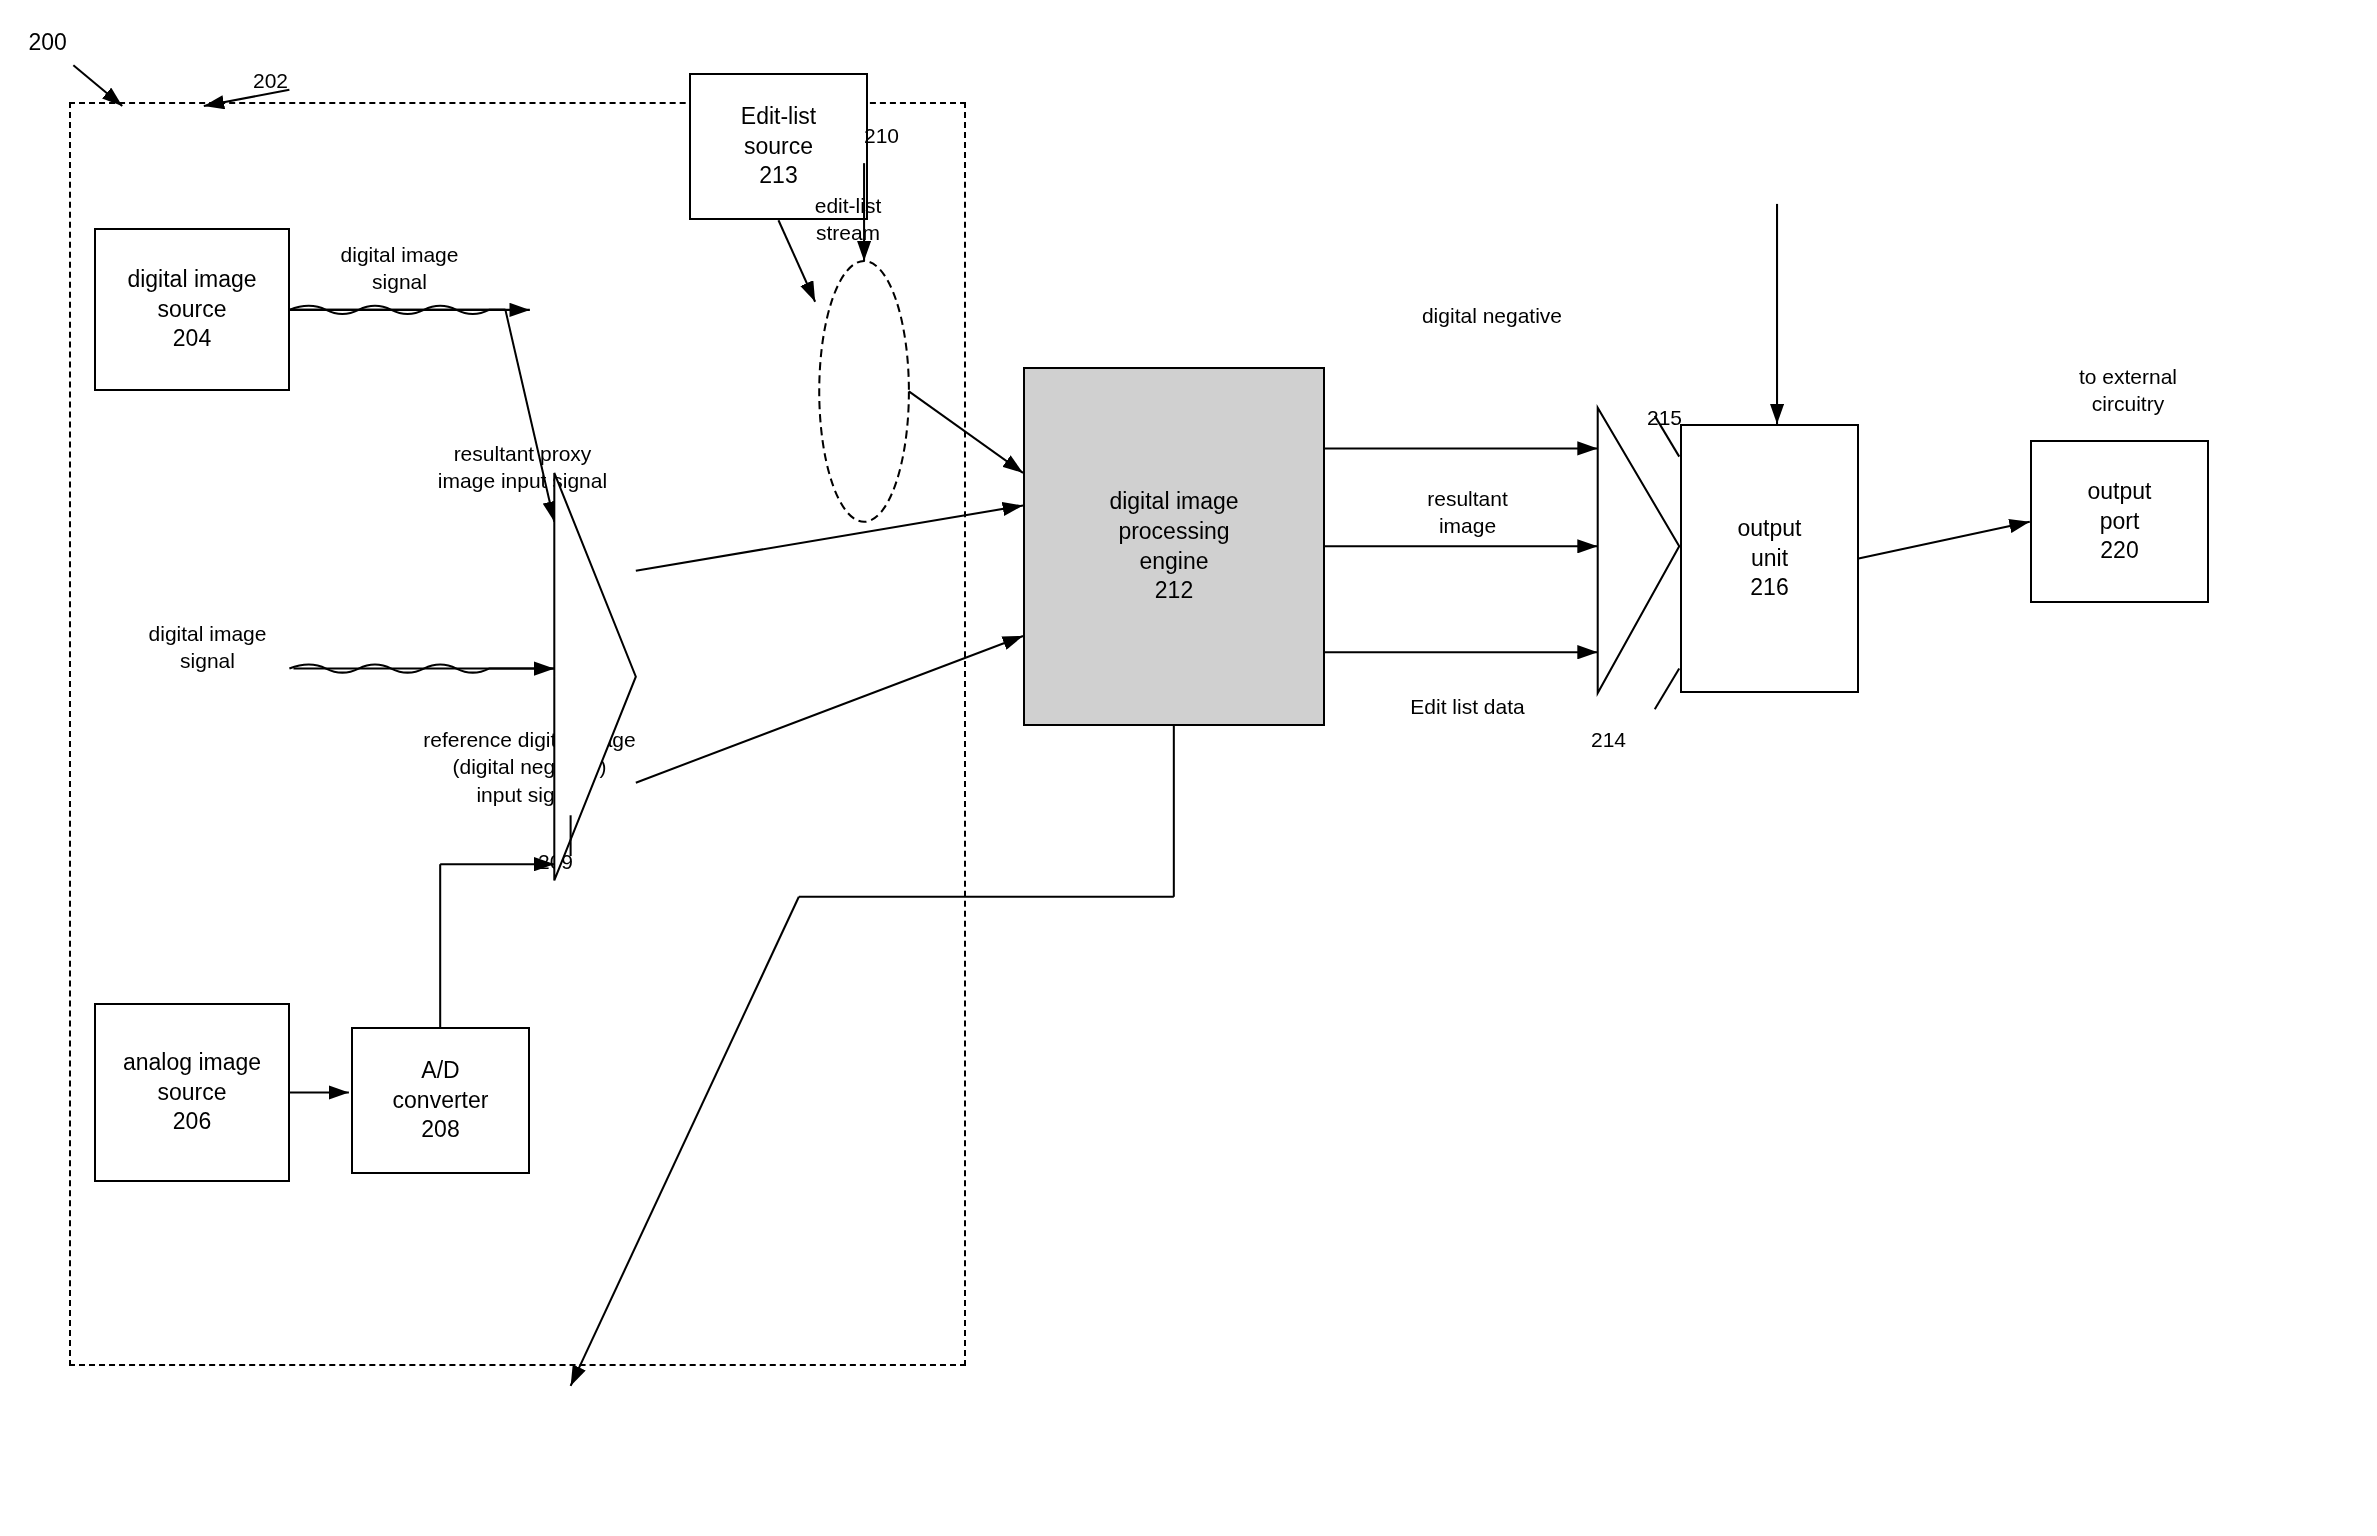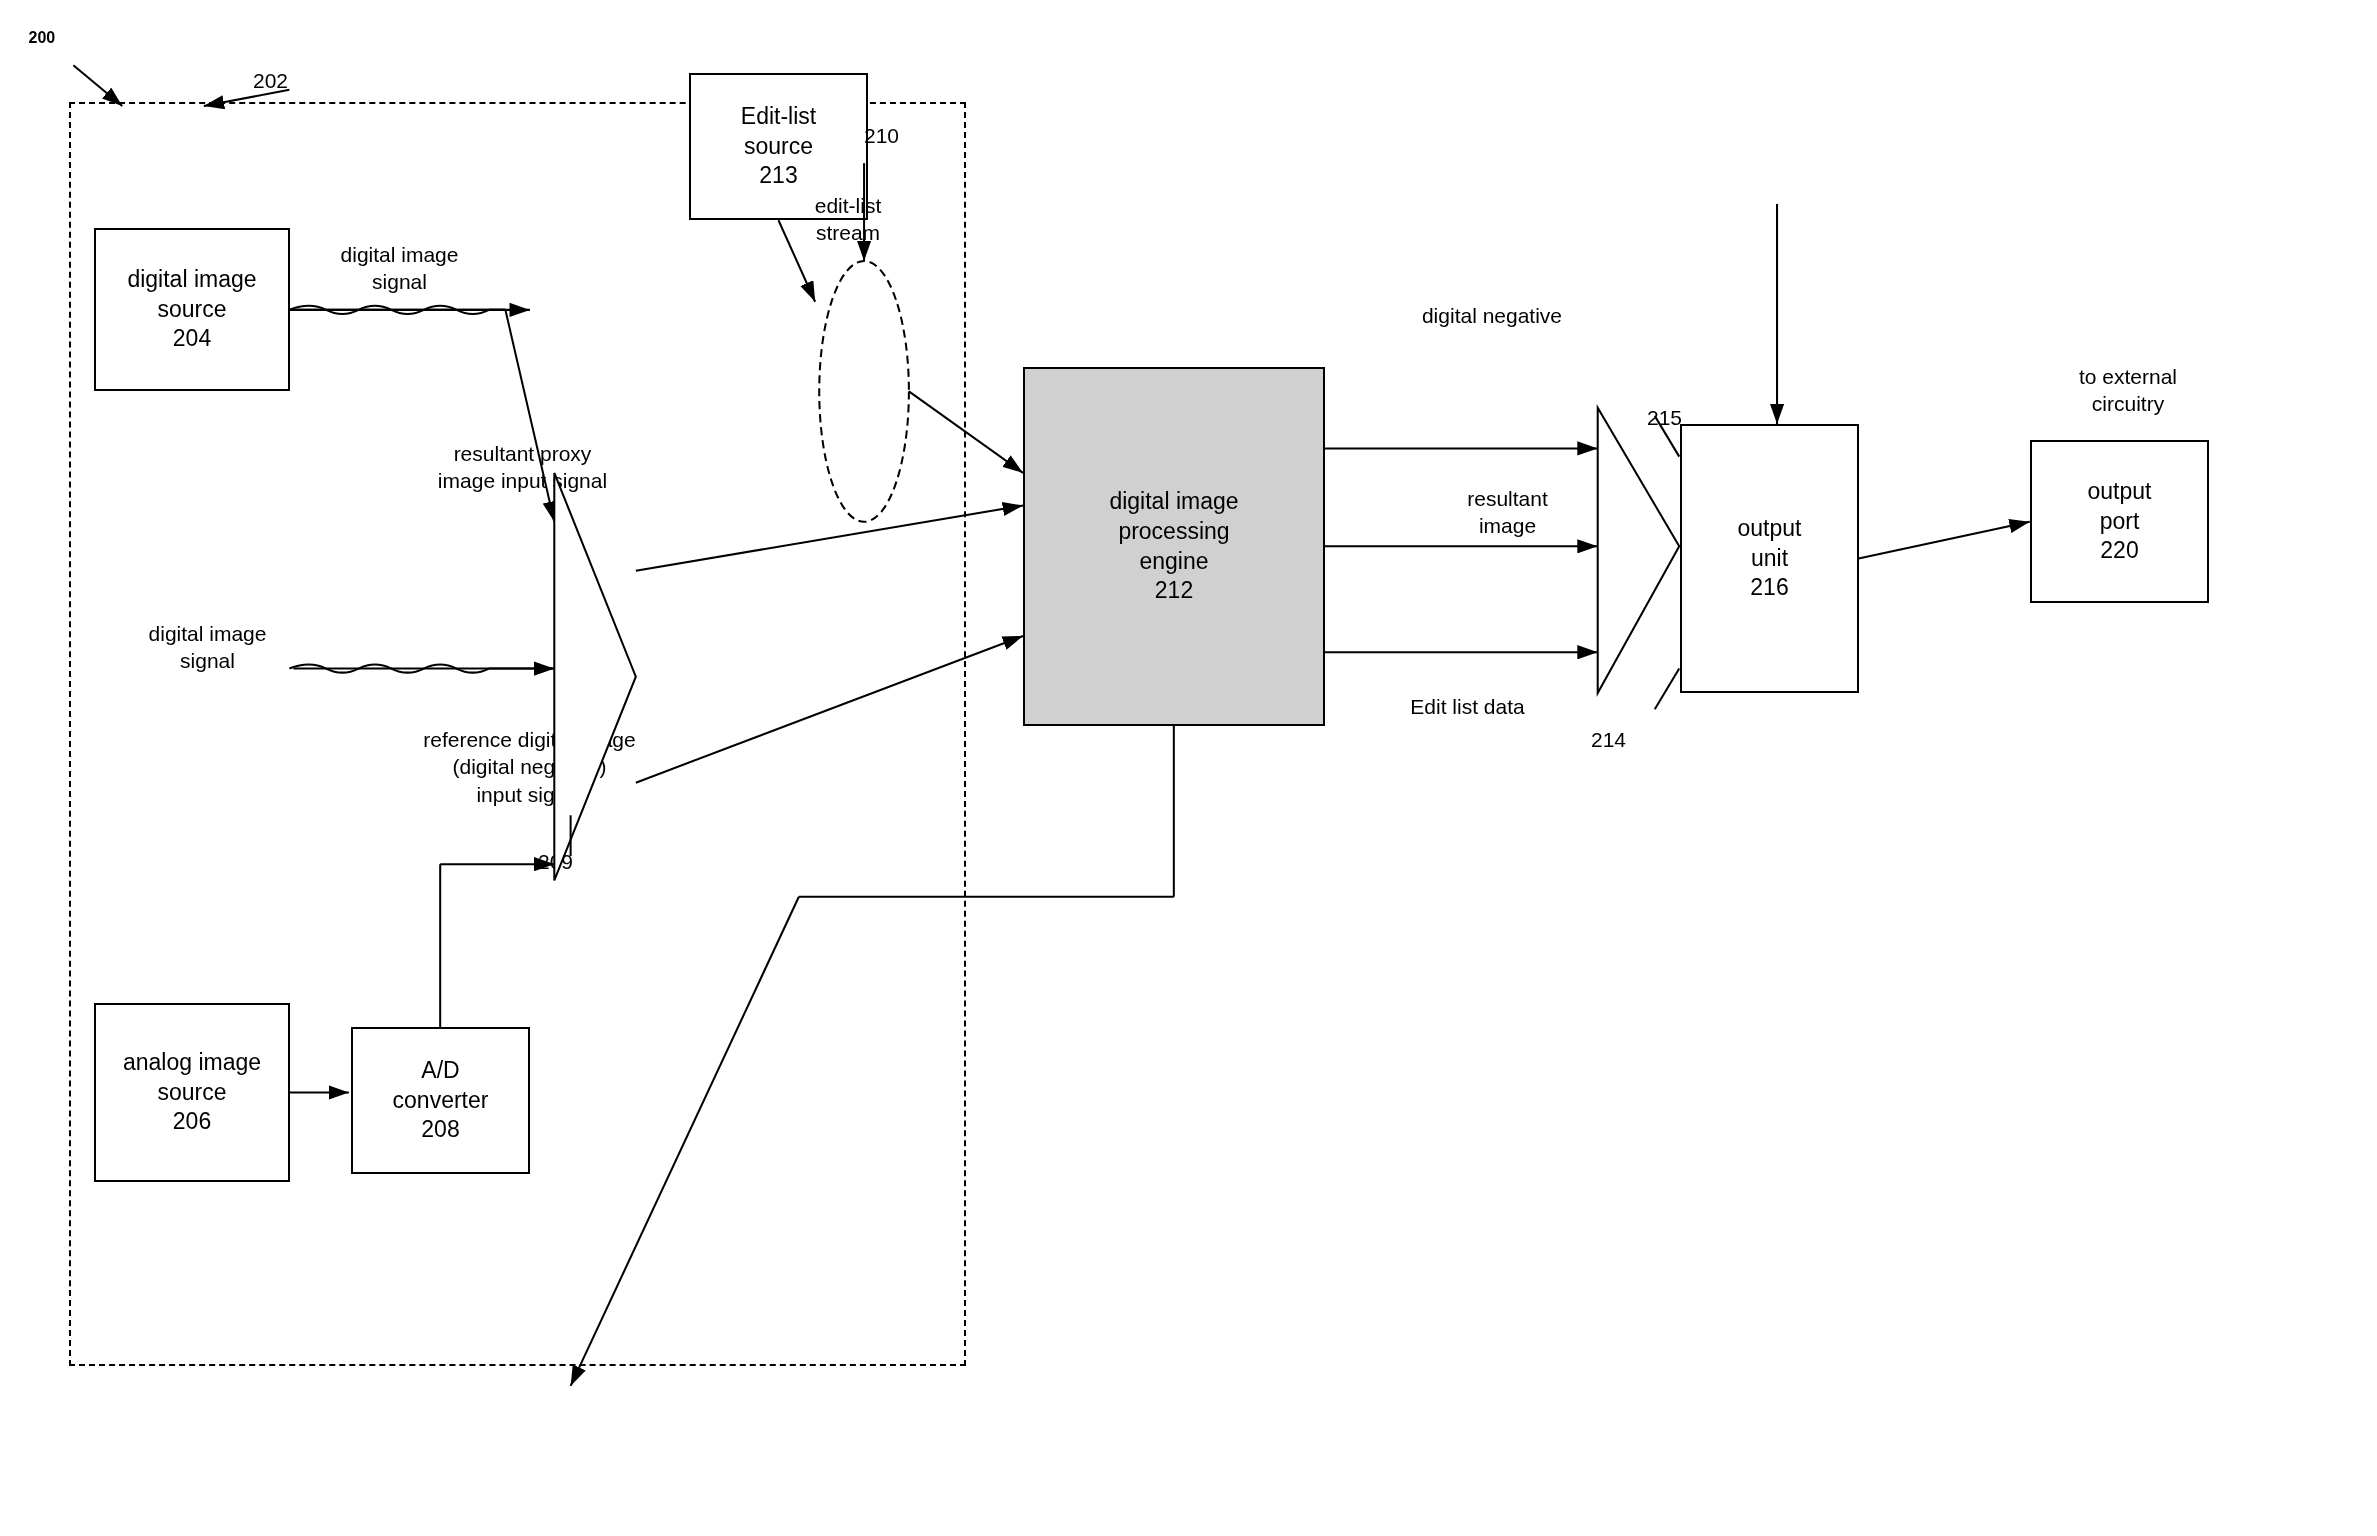--- a/index.html
+++ b/index.html
@@ -33,22 +33,22 @@
       background: #d0d0d0;
     }
     .label {
       position: absolute;
       font-size: 21px;
       text-align: center;
       line-height: 1.3;
     }
     .diagram-label {
       position: absolute;
-      font-size: 16px;
-      font-weight: bold;
+      font-size: 23px;
+      font-weight: normal;
     }
     svg.lines {
       position: absolute;
       top: 0; left: 0;
       width: 2377px;
       height: 1536px;
       pointer-events: none;
     }
     .dashed-box {
       position: absolute;
@@ -85,21 +85,21 @@
   <div class="label" style="left:783px; top:192px; width:130px;">edit-list<br>stream</div>
 
   <div class="box box-shaded" style="left:1023px; top:367px; width:302px; height:359px;">digital image<br>processing<br>engine<br>212</div>
 
   <div class="label" style="left:400px; top:440px; width:245px;">resultant proxy<br>image input signal</div>
 
   <div class="label" style="left:391px; top:726px; width:277px;">reference digital image<br>(digital negative)<br>input signal</div>
 
   <div class="label" style="left:1386px; top:302px; width:212px;">digital negative</div>
 
-  <div class="label" style="left:1426px; top:485px; width:163px;">resultant<br>image</div>
+  <div class="label" style="left:1386px; top:485px; width:163px;">resultant<br>image</div>
 
   <div class="label" style="left:1386px; top:693px; width:163px;">Edit list data</div>
 
 
   <div class="label" style="left:1647px; top:404px;">215</div>
 
   <div class="label" style="left:1591px; top:726px;">214</div>
 
   <div class="box" style="left:1680px; top:424px; width:179px; height:269px;">output<br>unit<br>216</div>
 

